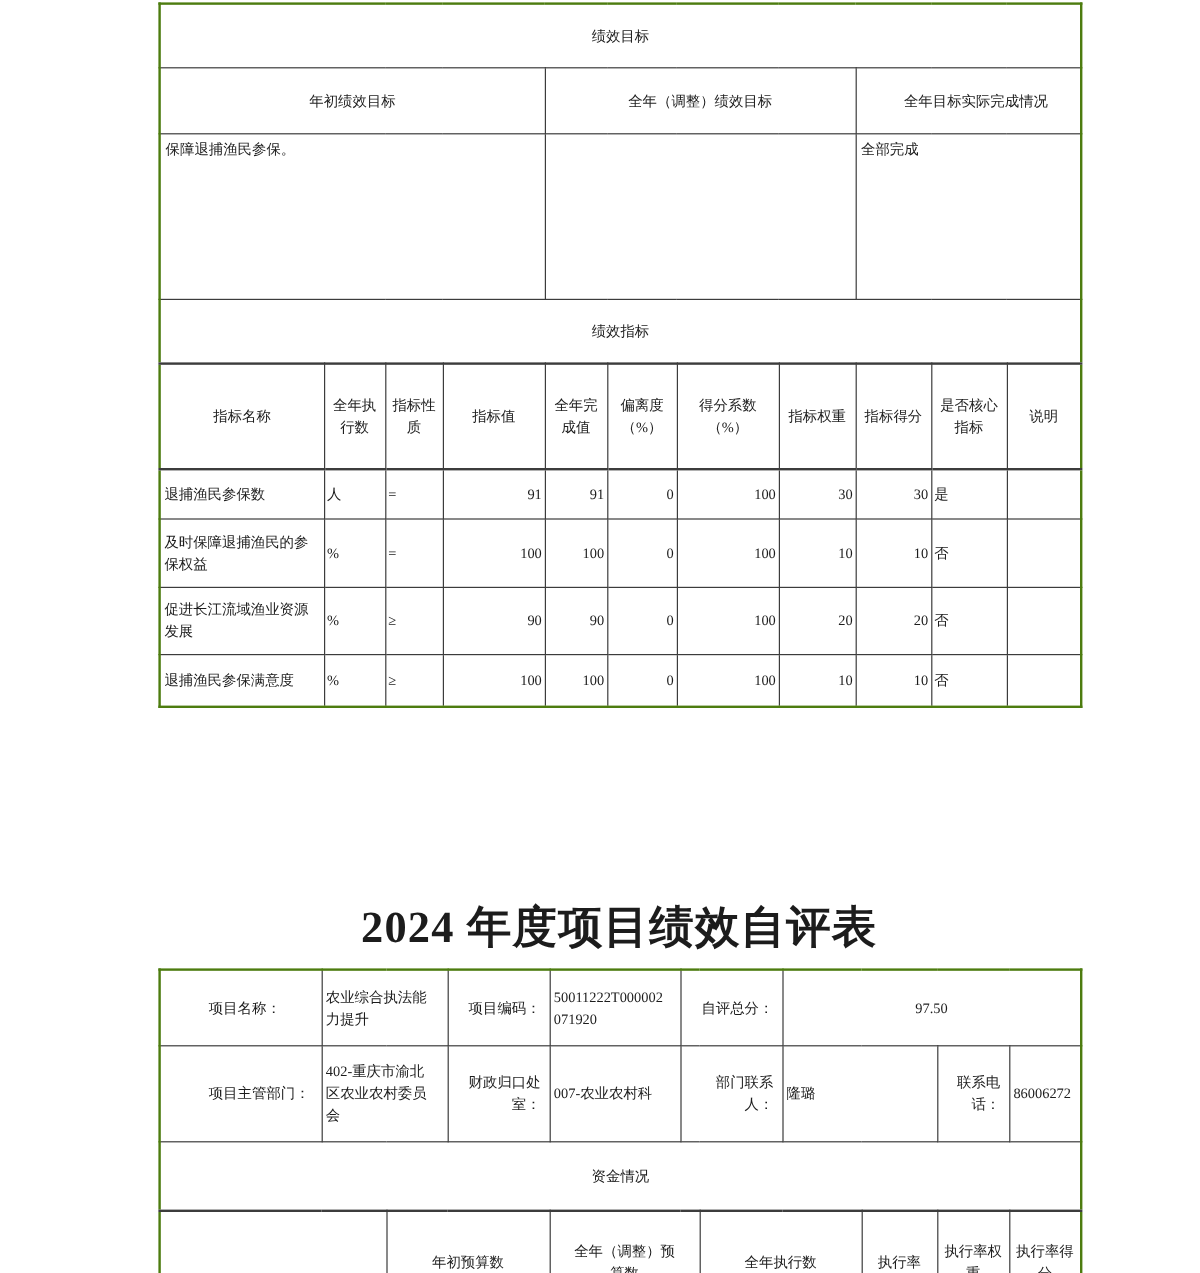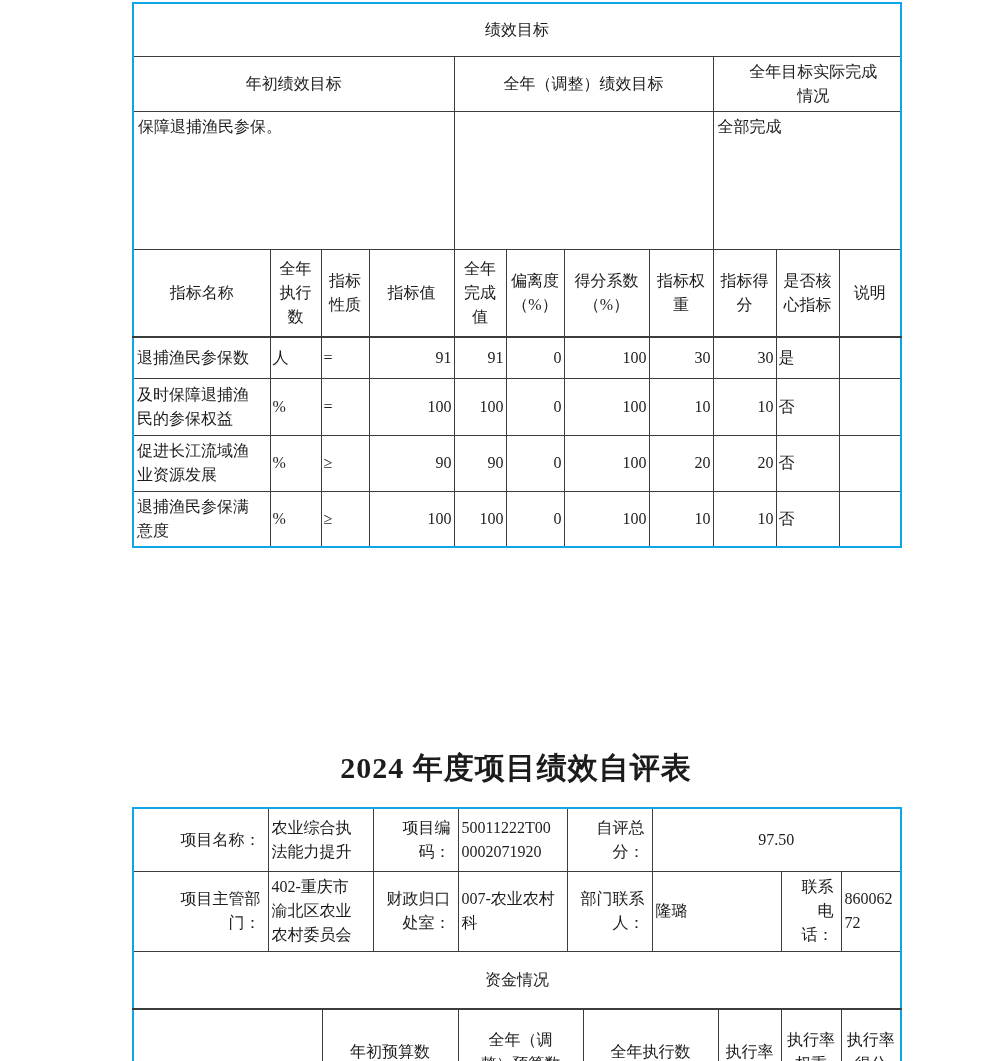--- a/index.html
+++ b/index.html
@@ -4,49 +4,49 @@
 <style>
   html,body { margin:0; padding:0; background:#fff; }
   .doc {
     position:relative; width:1000px; height:1061px;
     background:#ffffff; overflow:hidden;
     font-family:"Liberation Serif","DejaVu Serif",serif;
     color:#1c1c1c;
   }
   table {
     border-collapse:collapse; table-layout:fixed;
-    font-size:16px; line-height:1.5;
+    font-size:12px; line-height:1.5;
     line-break:strict;
-    border:2px solid #0ea5e9;
+    border:2px solid #4d7c0f;
   }
   td {
     border:1px solid #3c3c3c;
     padding:3px 4px;
     vertical-align:middle;
     overflow:hidden;
     word-wrap:break-word;
   }
   #t1 { position:absolute; left:132px; top:2px; width:768px; }
   #t2 { position:absolute; left:132px; top:807px; width:768px; }
   .title {
     position:absolute; left:132px; top:748px; width:768px;
-    text-align:center; font-size:30px; font-weight:bold;
+    text-align:center; font-size:37px; font-weight:bold;
     letter-spacing:1px;
   }
   .sect { text-align:center; }
   .hd   { text-align:center; }
   .thickb td { border-bottom-width:2px; }
   .top  { vertical-align:top;margin-top:29px; }
   .num  { text-align:right; padding-right:2px; padding-left:1px; }
   .namec{ text-align:left; padding-left:3px; padding-right:10px; }
   .sym  { text-align:left; padding-left:2px; padding-right:1px; }
   .padgoal { padding-left:31px; padding-right:18px; }
   .padbud  { padding-left:20px; padding-right:20px; }
   .lbl  { text-align:right; padding-left:7px; padding-right:7px; }
-  .lblwide { text-align:right; padding-left:40px; padding-right:7px; }
+  .lblwide { padding-left:40px; padding-right:7px; }
   .val  { text-align:left; padding:3px 12px 3px 3px; }
   .val2 { text-align:left; padding:3px 4px 3px 3px; }
   .valcode { text-align:left; padding:3px 11px 3px 3px; word-break:break-all; }
   .valphone{ text-align:left; padding:3px 4px 3px 3px; word-break:break-all; }
   .center { text-align:center; }
 </style>
 </head>
 <body>
 
 <div class="doc">
@@ -71,20 +71,23 @@
     </tr>
     <tr style="height:55px">
       <td colspan="4" class="hd">年初绩效目标</td>
       <td colspan="4" class="hd">全年（调整）绩效目标</td>
       <td colspan="3" class="hd padgoal">全年目标实际完成情况</td>
     </tr>
     <tr style="height:138px">
       <td colspan="4" class="top">保障退捕渔民参保。</td>
       <td colspan="4" class="top"></td>
       <td colspan="3" class="top">全部完成</td>
+    </tr>
+    <tr style="height:54px" class="thickb">
+      <td colspan="11" class="sect">绩效指标</td>
     </tr>
     <tr style="height:88px" class="thickb">
       <td class="hd">指标名称</td>
       <td class="hd">全年执行数</td>
       <td class="hd">指标性质</td>
       <td class="hd">指标值</td>
       <td class="hd">全年完成值</td>
       <td class="hd">偏离度（%）</td>
       <td class="hd">得分系数（%）</td>
       <td class="hd">指标权重</td>

